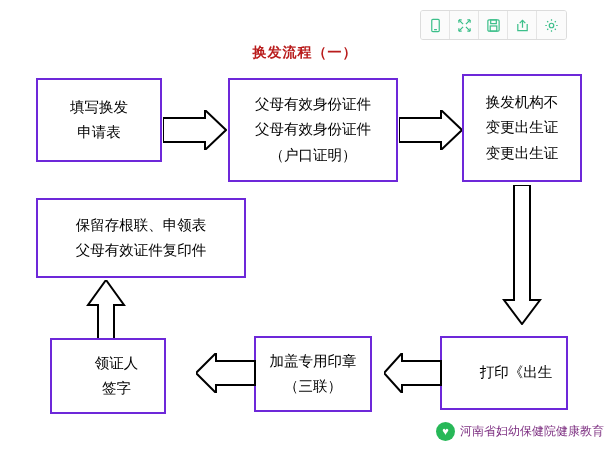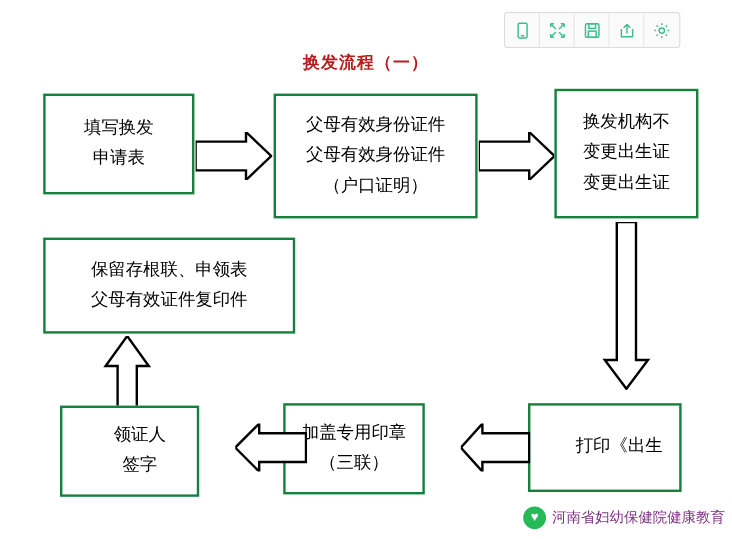--- a/index.html
+++ b/index.html
@@ -53,21 +53,21 @@
     text-align: center;
     font-size: 14px;
     font-weight: bold;
     color: #b91c1c;
     letter-spacing: 1px;
   }
 
   
   .box {
     position: absolute;
-    border: 2px solid #15803d;
+    border: 2px solid #6d28d9;
     background: #ffffff;
     box-sizing: border-box;
     display: flex;
     flex-direction: column;
     align-items: center;
     justify-content: center;
     color: #000000;
     font-size: 14.5px;
     line-height: 1.75;
     text-align: center;
@@ -198,21 +198,21 @@
   <div class="box" style="left:440px; top:336px; width:128px; height:74px;padding-left:28px;">
     <span class="ln">打印《出生</span>
   </div>
 
   <div class="arrow" style="left:384px; top:353px;">
     <svg width="58" height="40" viewBox="0 0 58 40">
       <polygon points="57,8 18,8 18,0 0,20 18,40 18,32 57,32" fill="#ffffff" stroke="#000000" stroke-width="2"></polygon>
     </svg>
   </div>
 
-  <div class="box" style="left:236px; top:336px; width:118px; height:76px;align-items:center;">
+  <div class="box" style="left:254px; top:336px; width:118px; height:76px;align-items:center;">
     <span class="ln">加盖专用印章</span>
     <span class="ln">（三联）</span>
   </div>
 
   <div class="arrow" style="left:196px; top:353px;">
     <svg width="60" height="40" viewBox="0 0 60 40">
       <polygon points="59,8 20,8 20,0 0,20 20,40 20,32 59,32" fill="#ffffff" stroke="#000000" stroke-width="2"></polygon>
     </svg>
   </div>
 

